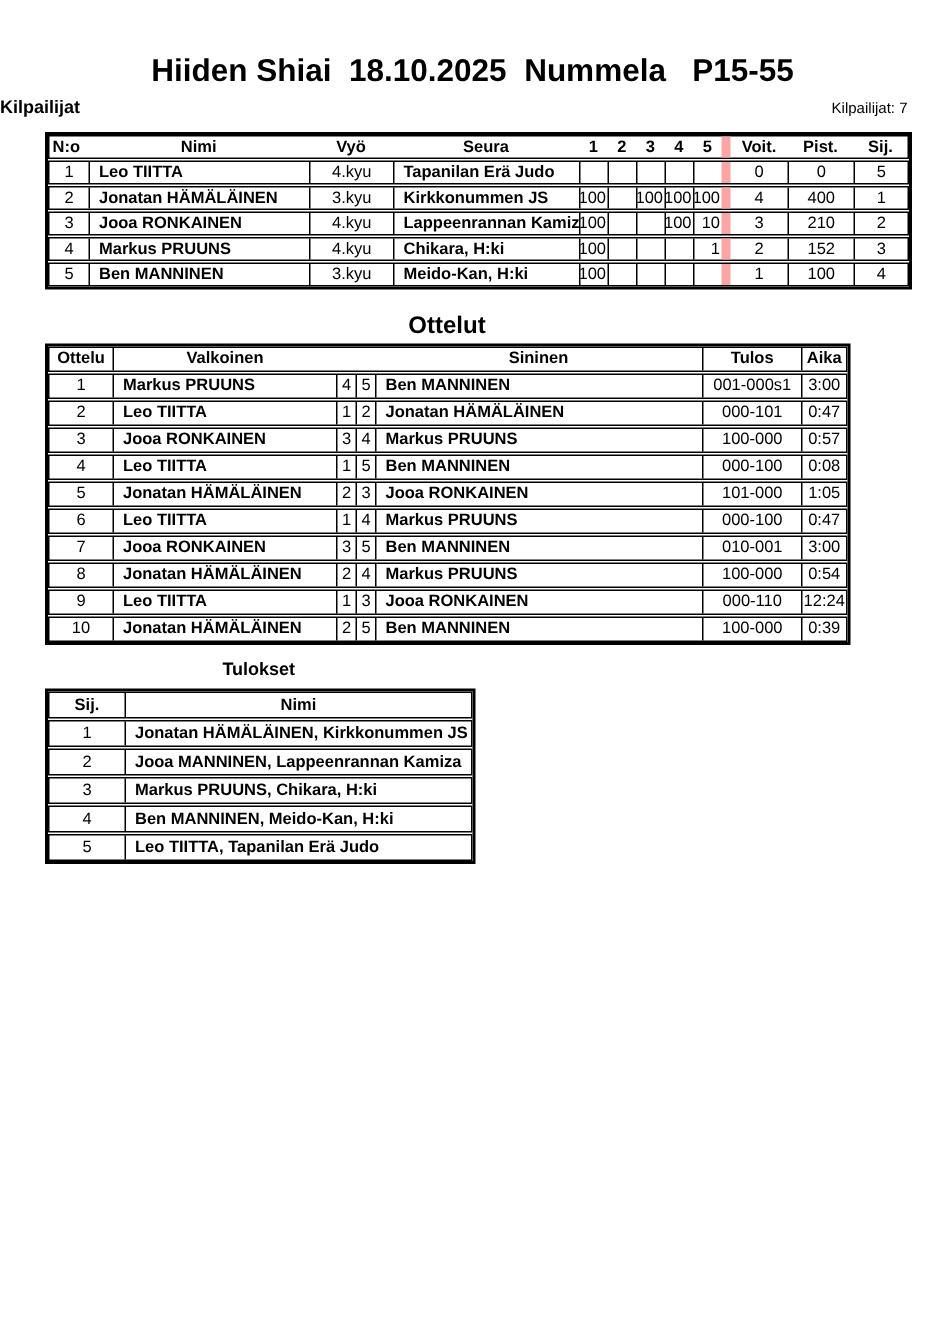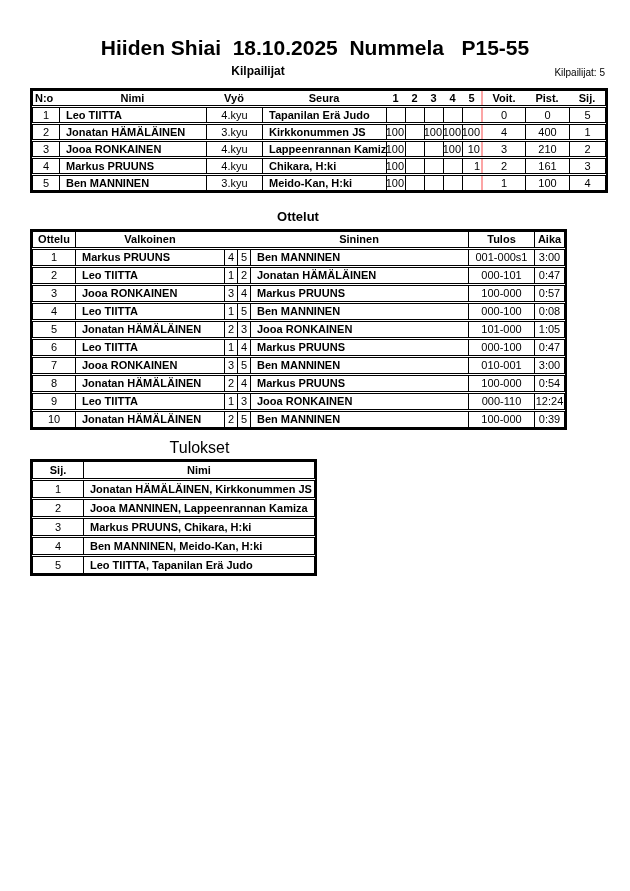--- a/index.html
+++ b/index.html
@@ -4,40 +4,40 @@
 <style>
   html,body { margin:0; padding:0; }
   body {
     width:630px; height:891px; background:#ffffff; color:#000000;
     font-family:"Liberation Sans", sans-serif; font-size:11px;
     position:relative; overflow:hidden;
   }
   .abs { position:absolute; }
   #page-title { top:36px; left:0; width:630px; text-align:center;
     font-size:21px; font-weight:bold; white-space:pre; }
-  #sub-kilpailijat { top:64px; left:0; width:516px; text-align:center;
+  #sub-kilpailijat { top:64px; left:0; width:516px; text-align:left;
     font-size:12px; font-weight:bold; }
   #count-label { top:67px; left:0; width:605px; text-align:right; font-size:10px; }
   #sub-ottelut { top:209px; left:0; width:596px; text-align:center;
-    font-size:13px; font-weight:bold; }
+    font-size:16px; font-weight:bold; }
   #sub-tulokset { top:439px; left:0; width:345px; text-align:center;
-    font-size:16px; font-weight:normal;padding-left:27px; }
+    font-size:12px; font-weight:bold; }
 
   .tbl { position:absolute; border:2px solid #000; background:#fff; }
   .rw { display:flex; border:1px solid #000; margin-top:1px;
     align-items:stretch; box-sizing:border-box; background:#fff; }
   .rw:first-child { margin-top:0; }
   .hd { font-weight:bold; }
   .c { box-sizing:border-box; display:flex; align-items:center;
     justify-content:center; overflow:hidden; white-space:nowrap; line-height:1; }
   .c.l { justify-content:flex-start; padding-left:6px;font-weight:bold; }
   .c.le { justify-content:flex-start; padding-left:2px; }
   .c.r { justify-content:flex-end; padding-right:1px; }
   .d { border-left:1px solid #000; }
-  .dk { border-left:2px solid #fca5a5;text-align:right; }
+  .dk { border-left:6px solid #fca5a5;text-align:right; }
 
   
   #t1 { top:88px; left:30px; }
   #t1 .rw { height:16px; }
   .w-no{width:26px} .w-nimi{width:147px} .w-vyo{width:56px} .w-seura{width:124px}
   .w-r{width:19px} .w-voit{width:44px} .w-pist{width:44px} .w-sij{width:36px}
 
   
   #t2 { top:229px; left:30px; }
   #t2 .rw { height:17px; }
@@ -47,21 +47,21 @@
   
   #t3 { top:459px; left:30px; }
   #t3 .rw { height:18px; }
   .w-sij3{width:50px} .w-nimi3{width:231px}
 </style>
 </head>
 <body>
 
 <div class="abs" id="page-title">Hiiden Shiai  18.10.2025  Nummela   P15-55</div>
 <div class="abs" id="sub-kilpailijat">Kilpailijat</div>
-<div class="abs" id="count-label">Kilpailijat: 5</div>
+<div class="abs" id="count-label">Kilpailijat: 7</div>
 
 <div class="tbl" id="t1">
   <div class="rw hd">
     <div class="c le w-no">N:o</div>
     <div class="c w-nimi">Nimi</div>
     <div class="c w-vyo">Vyö</div>
     <div class="c w-seura">Seura</div>
     <div class="c w-r">1</div>
     <div class="c w-r">2</div>
     <div class="c w-r">3</div>
@@ -121,21 +121,21 @@
     <div class="c w-no">4</div>
     <div class="c l d w-nimi">Markus PRUUNS</div>
     <div class="c d w-vyo">4.kyu</div>
     <div class="c l d w-seura">Chikara, H:ki</div>
     <div class="c r d w-r">100</div>
     <div class="c r d w-r"></div>
     <div class="c r d w-r"></div>
     <div class="c r d w-r"></div>
     <div class="c r d w-r">1</div>
     <div class="c dk w-voit">2</div>
-    <div class="c d w-pist">161</div>
+    <div class="c d w-pist">152</div>
     <div class="c d w-sij">3</div>
   </div>
 
   <div class="rw">
     <div class="c w-no">5</div>
     <div class="c l d w-nimi">Ben MANNINEN</div>
     <div class="c d w-vyo">3.kyu</div>
     <div class="c l d w-seura">Meido-Kan, H:ki</div>
     <div class="c r d w-r">100</div>
     <div class="c r d w-r"></div>

